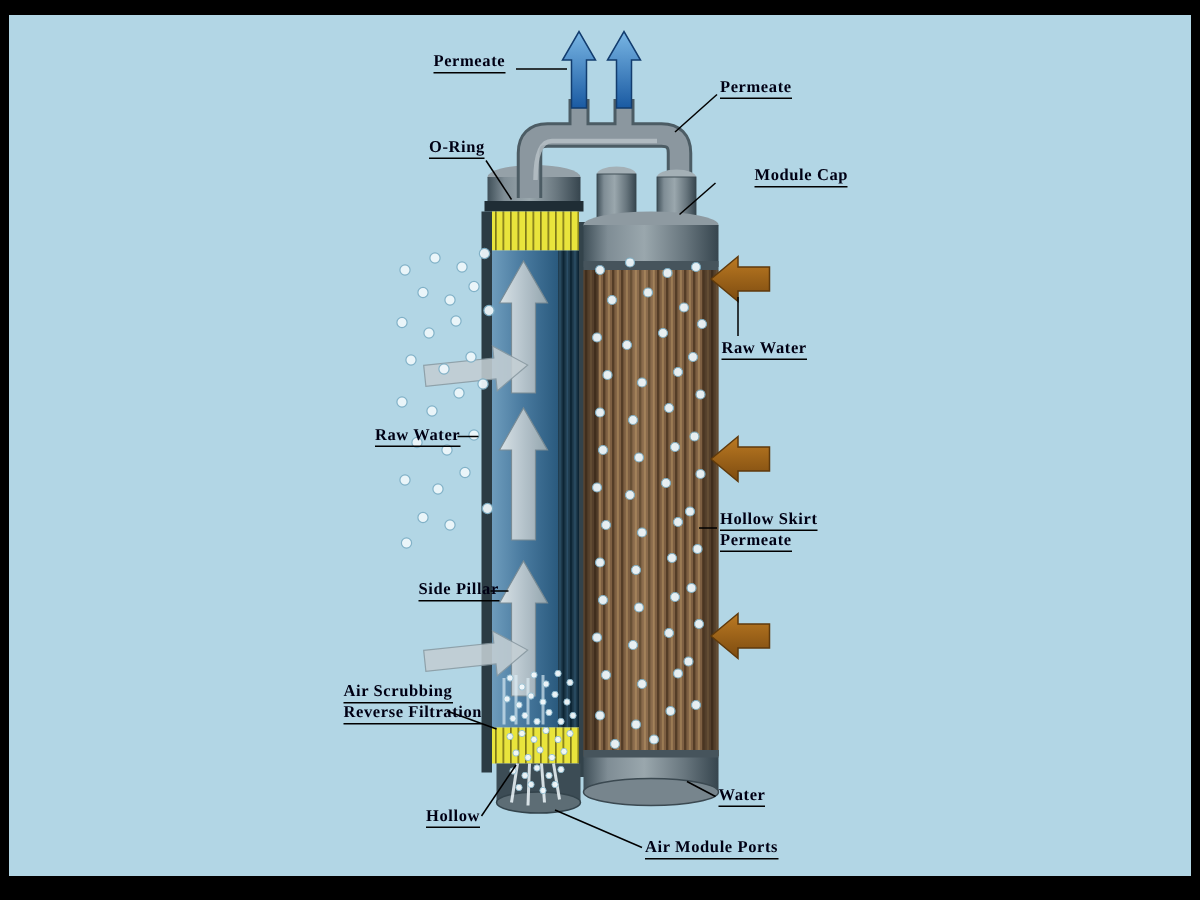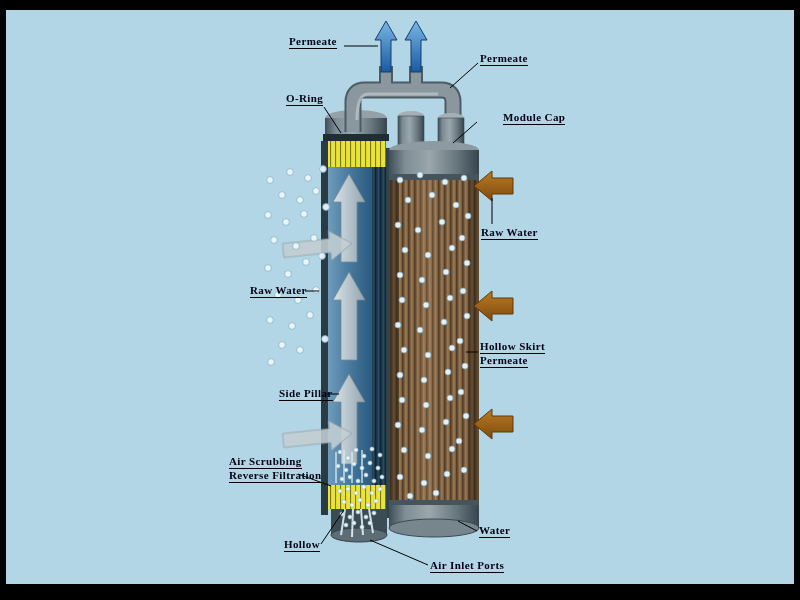--- a/index.html
+++ b/index.html
@@ -282,16 +282,16 @@
 <div class="lbl" style="left:289px;top:35px"><span class="u">Permeate</span></div>
 <div class="lbl" style="left:480px;top:52px"><span class="u">Permeate</span></div>
 <div class="lbl" style="left:286px;top:92px"><span class="u">O-Ring</span></div>
 <div class="lbl" style="left:503px;top:111px"><span class="u">Module Cap</span></div>
 <div class="lbl" style="left:481px;top:226px"><span class="u">Raw Water</span></div>
 <div class="lbl" style="left:250px;top:284px"><span class="u">Raw Water</span></div>
 <div class="lbl" style="left:480px;top:340px"><span class="u">Hollow Skirt</span><br><span class="u">Permeate</span></div>
 <div class="lbl" style="left:279px;top:387px"><span class="u">Side Pillar</span></div>
 <div class="lbl" style="left:229px;top:455px"><span class="u">Air Scrubbing</span><br><span class="u">Reverse Filtration</span></div>
 <div class="lbl" style="left:284px;top:538px"><span class="u">Hollow</span></div>
-<div class="lbl" style="left:430px;top:559px"><span class="u">Air Inlet Ports</span></div>
+<div class="lbl" style="left:430px;top:559px"><span class="u">Air Module Ports</span></div>
 <div class="lbl" style="left:479px;top:524px"><span class="u">Water</span></div>
 
 </div>
 
 </body></html>

